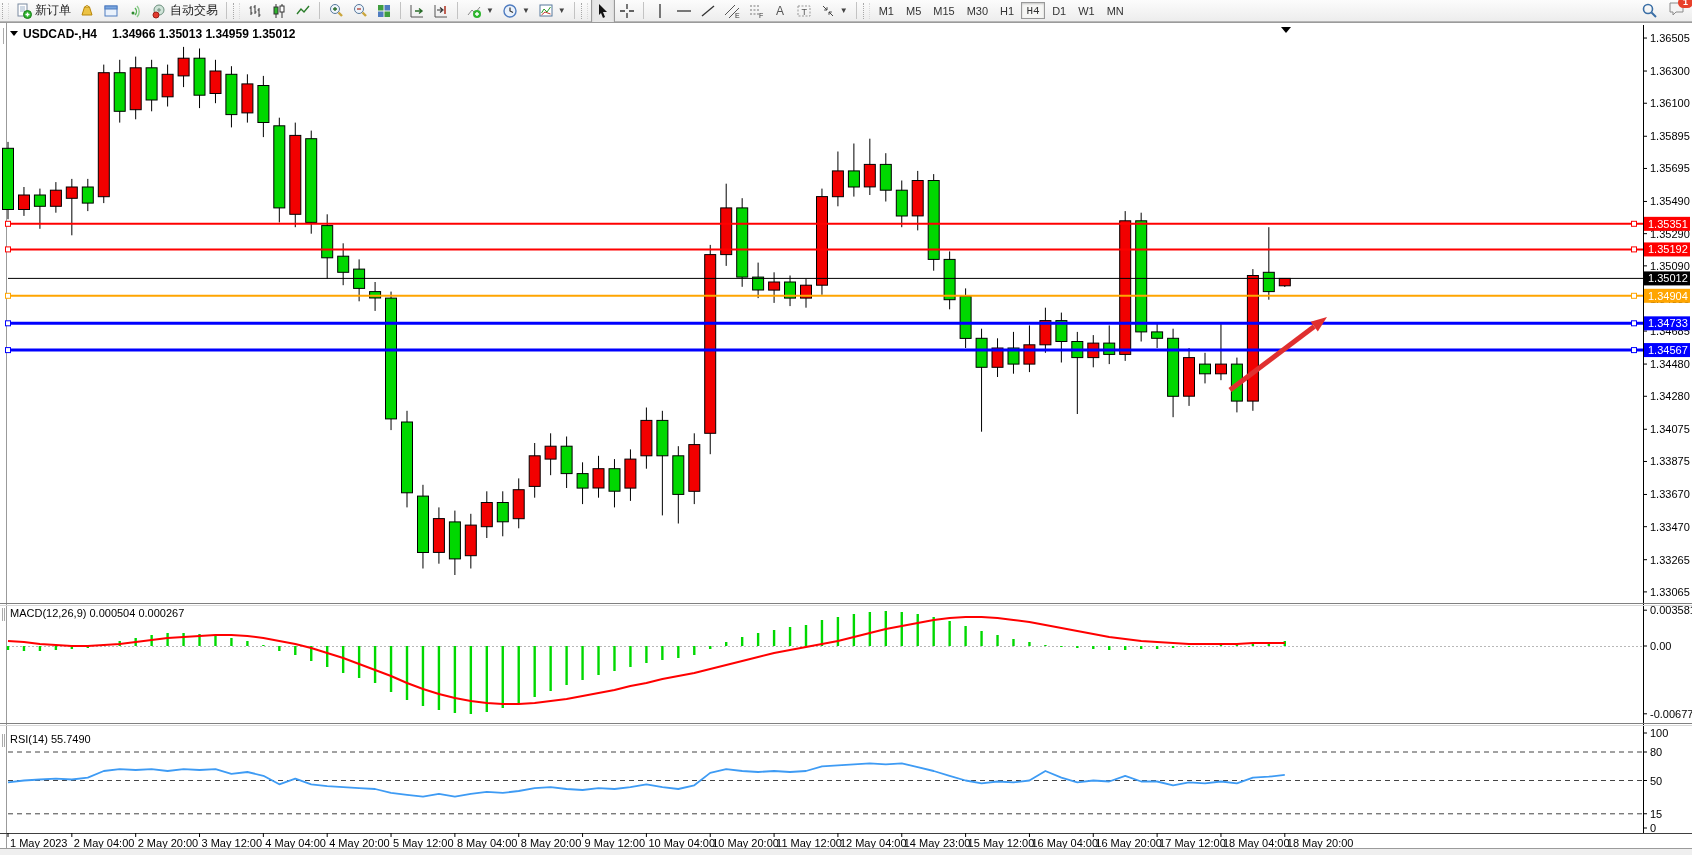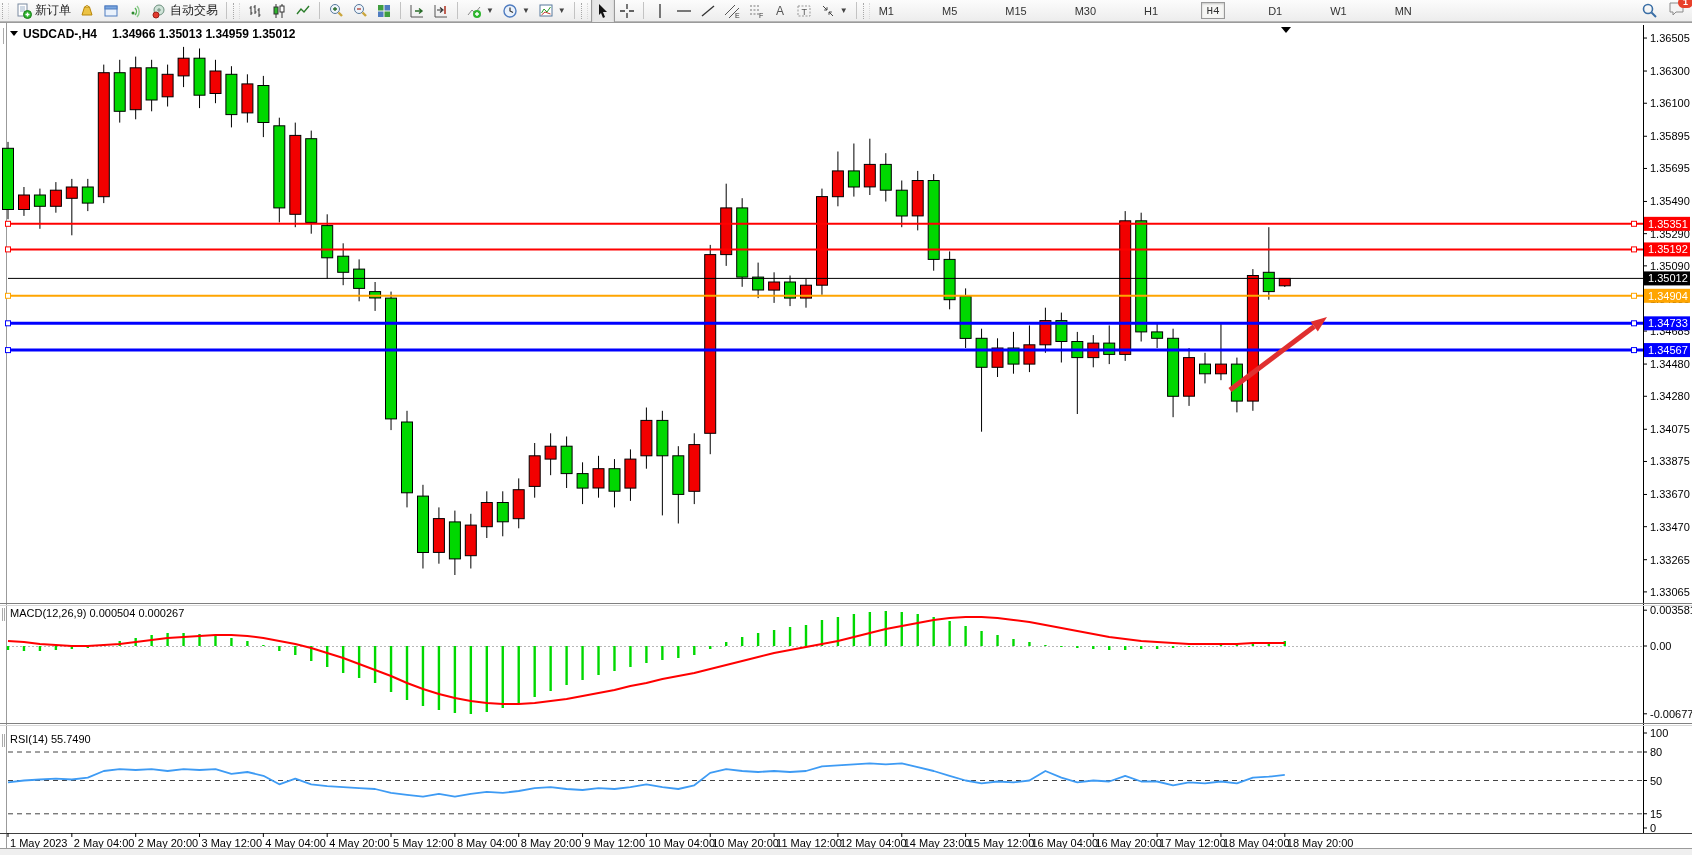--- a/index.html
+++ b/index.html
@@ -203,21 +203,21 @@
   </button>
   <button class="tbtn">
     <svg width="16" height="16">
       <path d="M3 3 L7 7 M7 7 L7 4.2 M7 7 L4.2 7" stroke="#444"></path>
       <path d="M13 13 L9 9 M9 9 L9 11.8 M9 9 L11.8 9" stroke="#444"></path>
     </svg>
       <span class="caret">▼</span>
   </button>
   <span class="sep"></span>
     <span class="grip"></span>
-  <span id="tfs" style="display:flex;align-items:center;gap:36px;">
+  <span id="tfs" style="display:flex;align-items:center;">
       <button class="tf">M1</button>
       <button class="tf">M5</button>
       <button class="tf">M15</button>
       <button class="tf">M30</button>
       <button class="tf">H1</button>
       <button class="tf active">H4</button>
       <button class="tf">D1</button>
       <button class="tf">W1</button>
       <button class="tf">MN</button>
     </span>

